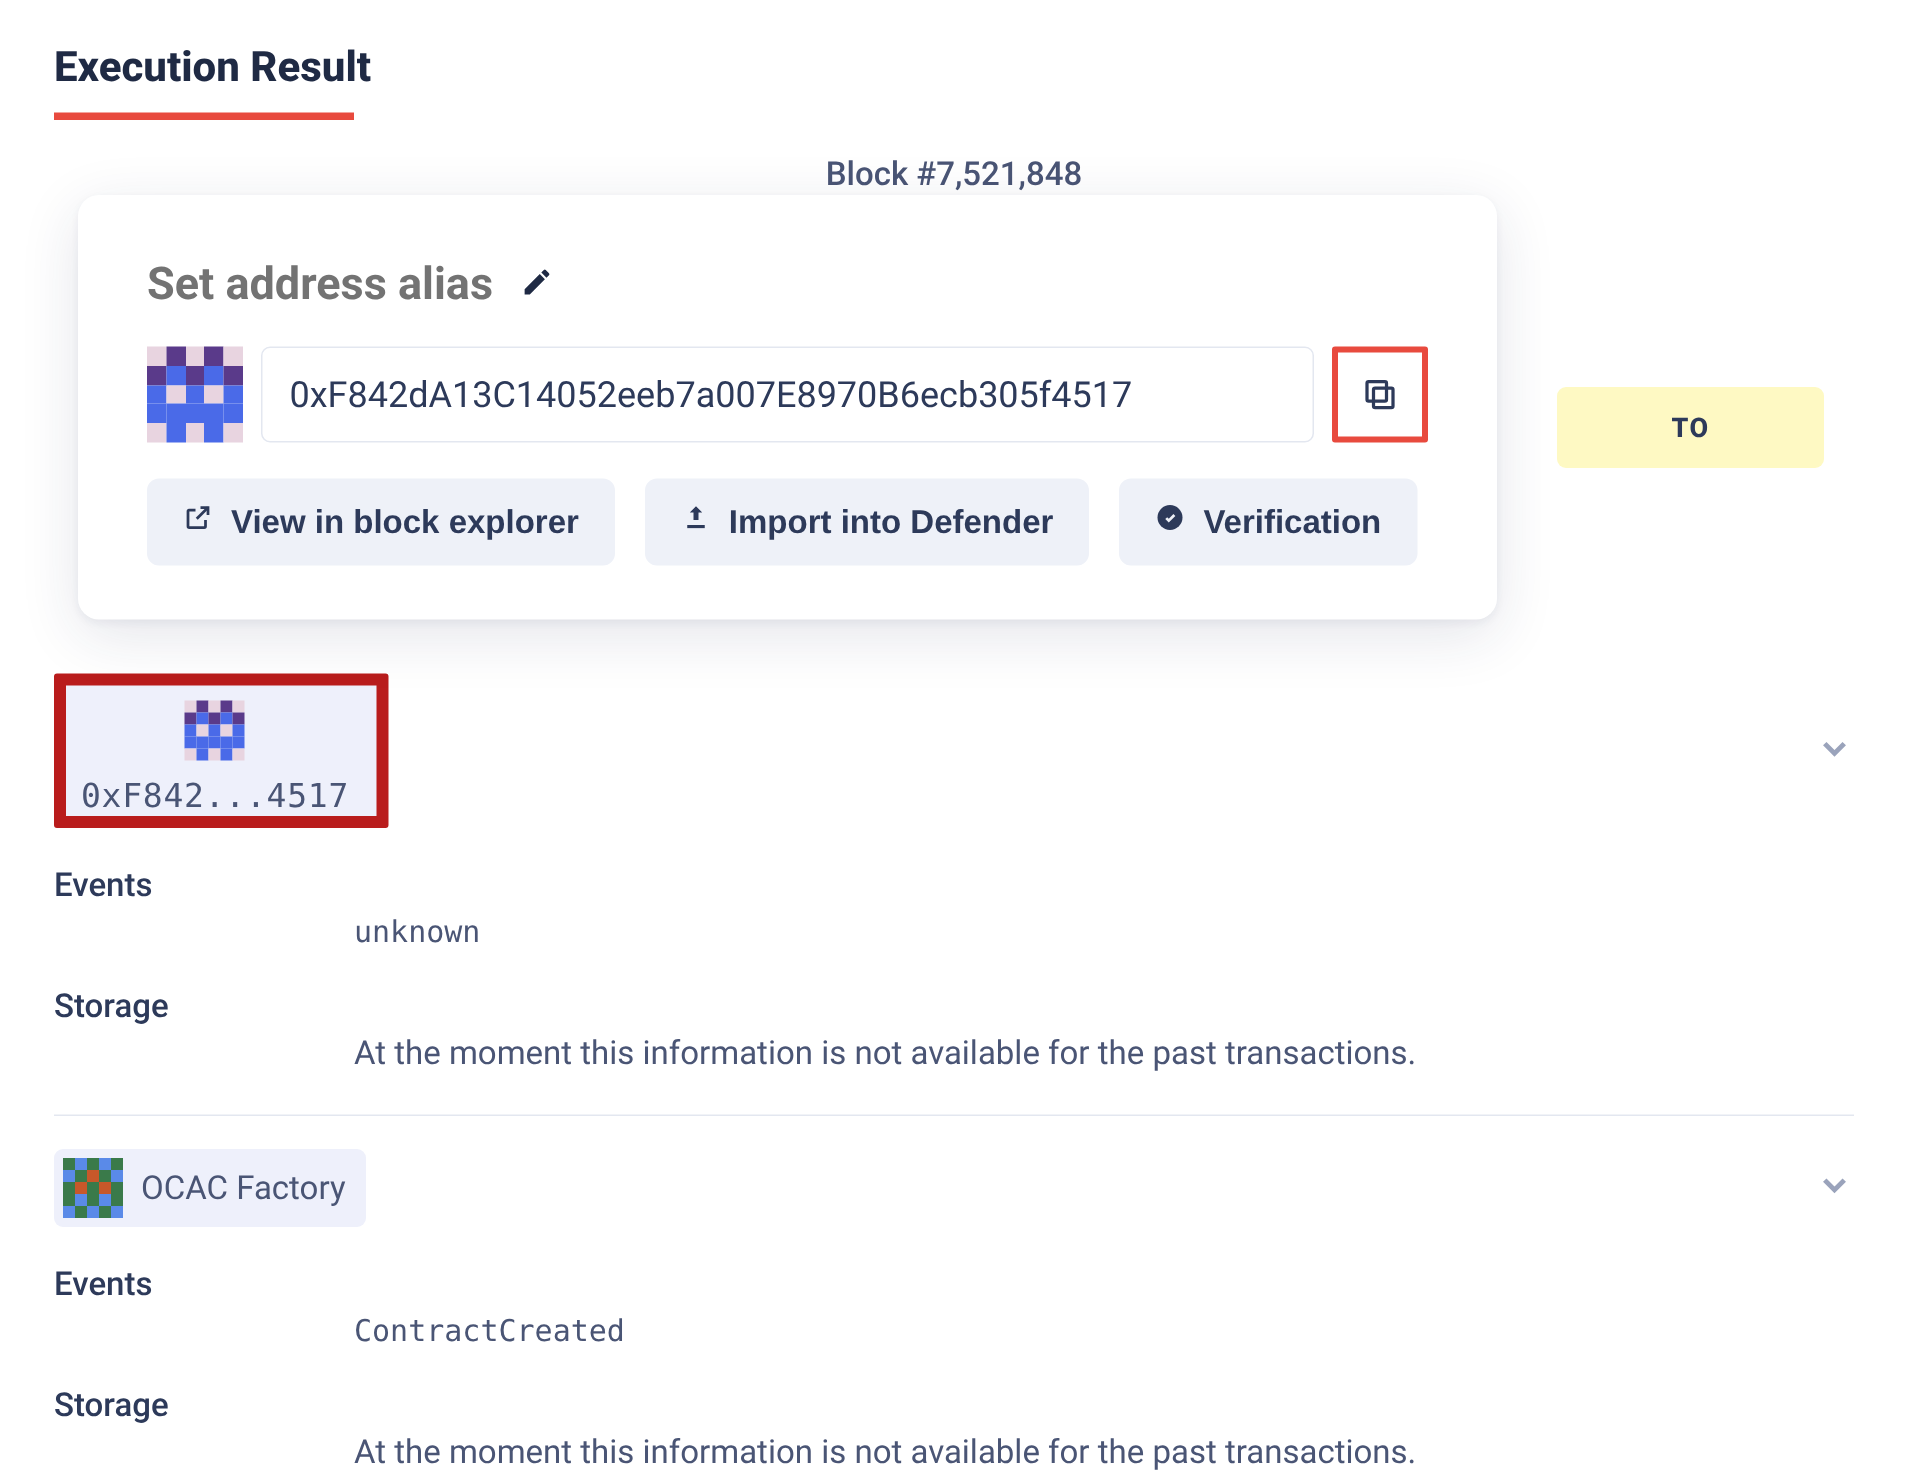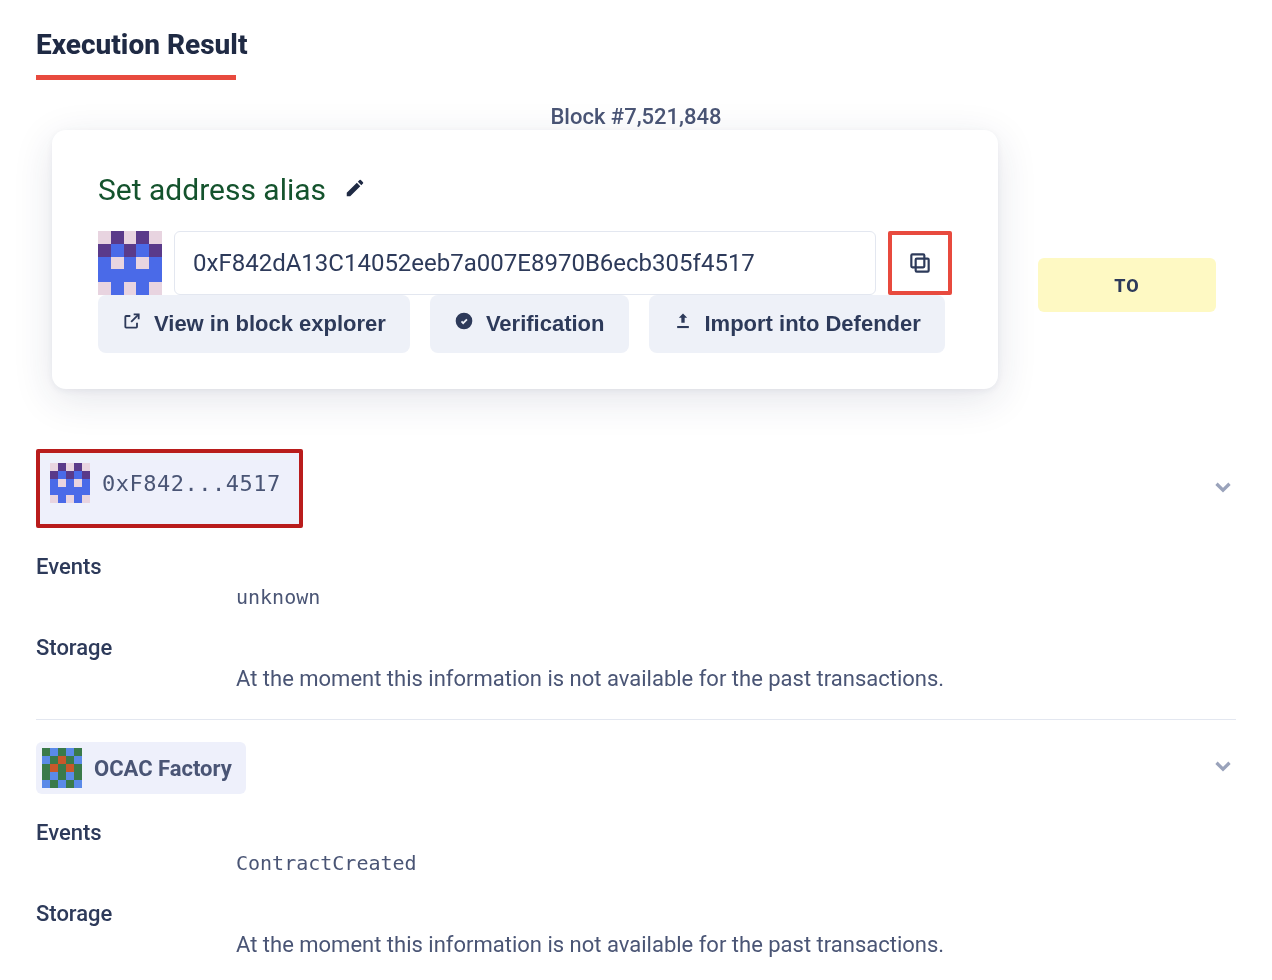--- a/index.html
+++ b/index.html
@@ -45,22 +45,22 @@
     z-index: 10;
   }
   .popover-title-row {
     display: flex;
     align-items: center;
     gap: 18px;
     margin-bottom: 24px;
   }
   .popover-title {
     font-size: 30px;
-    font-weight: 400;
-    color: #14532d;
+    font-weight: 700;
+    color: #737373;
   }
   .pencil-icon { width: 22px; height: 22px; }
 
   .addr-row {
     display: flex;
     align-items: center;
     gap: 12px;
   }
   .avatar {
     width: 64px; height: 64px;
@@ -90,20 +90,21 @@
     display: flex;
     align-items: center;
     justify-content: center;
     background: #fff;
     cursor: pointer;
   }
 
   .action-row {
     display: flex;
     gap: 20px;
+    margin-top: 24px;
   }
   .action-btn {
     background: #eef1f8;
     color: #2d3a5a;
     font-size: 22px;
     font-weight: 700;
     border: none;
     border-radius: 8px;
     padding: 16px 24px;
     display: flex;
@@ -151,33 +152,34 @@
   .chip {
     display: inline-flex;
     align-items: center;
     gap: 12px;
     background: #eef0fb;
     border-radius: 6px;
     padding: 6px 14px 6px 6px;
     color: #4a5575;
   }
   .chip.highlighted {
-    border: 4px solid #b91c1c;
-    padding: 10px 18px 21px 10px;
+    border: 8px solid #b91c1c;
+    padding: 10px 18px 0 10px;
     border-radius: 2px;
+    flex-direction: column;
   }
   .chip .mini-avatar {
     width: 40px; height: 40px;
     display: grid;
     grid-template-columns: repeat(5,1fr);
     grid-template-rows: repeat(5,1fr);
   }
   .chip .mini-avatar div { width:100%; height:100%; }
   .chip-text-mono { font-family: ui-monospace, Menlo, Consolas, monospace; font-size: 22px; letter-spacing: .5px; }
-  .chip-text { font-size: 22px; font-weight: 700; }
+  .chip-text { font-size: 22px; font-weight: 400; }
   .chevron { color: #9aa3bb; }
 
   .kv { display: flex; margin-top: 26px; font-size: 22px; }
   .kv .k { width: 200px; color: #2d3a5a; font-weight: 500; }
   .kv .v { color: #4a5575; margin-top: 31px; }
   .kv .v.mono { font-family: ui-monospace, Menlo, Consolas, monospace; font-size: 20px; }
 </style>
 </head>
 <body>
 
@@ -247,34 +249,34 @@
             <path d="M14 4h6v6"></path>
             <path d="M20 4l-9 9"></path>
             <path d="M18 14v5a1 1 0 0 1-1 1H5a1 1 0 0 1-1-1V7a1 1 0 0 1 1-1h5"></path>
           </svg>
       </span>
       <span>View in block explorer</span>
     </button>
     <button class="action-btn">
       <span>
         <svg viewBox="0 0 24 24" fill="#2d3a5a">
-            <circle cx="12" cy="12" r="10"></circle>
-            <path d="M9 12.5l2 2 4.5-4.5" stroke="#eef1f8" stroke-width="2.2" fill="none"></path>
-          </svg>
-      </span>
-      <span>Verification</span>
+            <path d="M12 3l5 5h-3v6h-4V8H7l5-5z"></path>
+            <rect x="5" y="18" width="14" height="2.5"></rect>
+          </svg>
+      </span>
+      <span>Import into Defender</span>
     </button>
     <button class="action-btn">
       <span>
         <svg viewBox="0 0 24 24" fill="#2d3a5a">
-            <path d="M12 3l5 5h-3v6h-4V8H7l5-5z"></path>
-            <rect x="5" y="18" width="14" height="2.5"></rect>
-          </svg>
-      </span>
-      <span>Import into Defender</span>
+            <circle cx="12" cy="12" r="10"></circle>
+            <path d="M9 12.5l2 2 4.5-4.5" stroke="#eef1f8" stroke-width="2.2" fill="none"></path>
+          </svg>
+      </span>
+      <span>Verification</span>
     </button>
   </div>
 </div>
 
 
 <div class="entries">
 
   <div class="entry sep">
     <div class="entry-header">
       <div class="chip highlighted">

